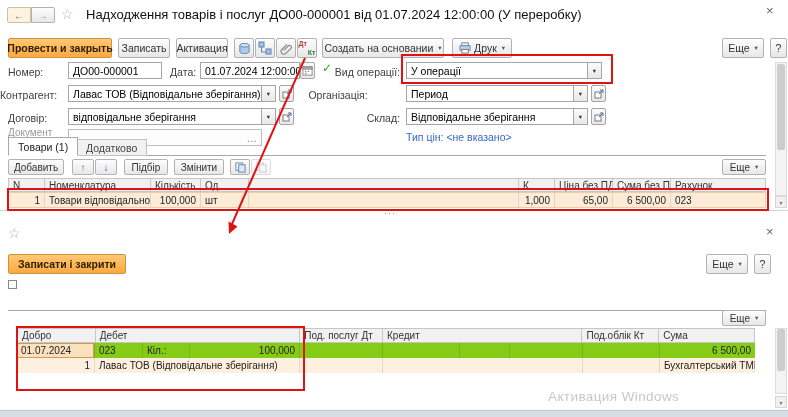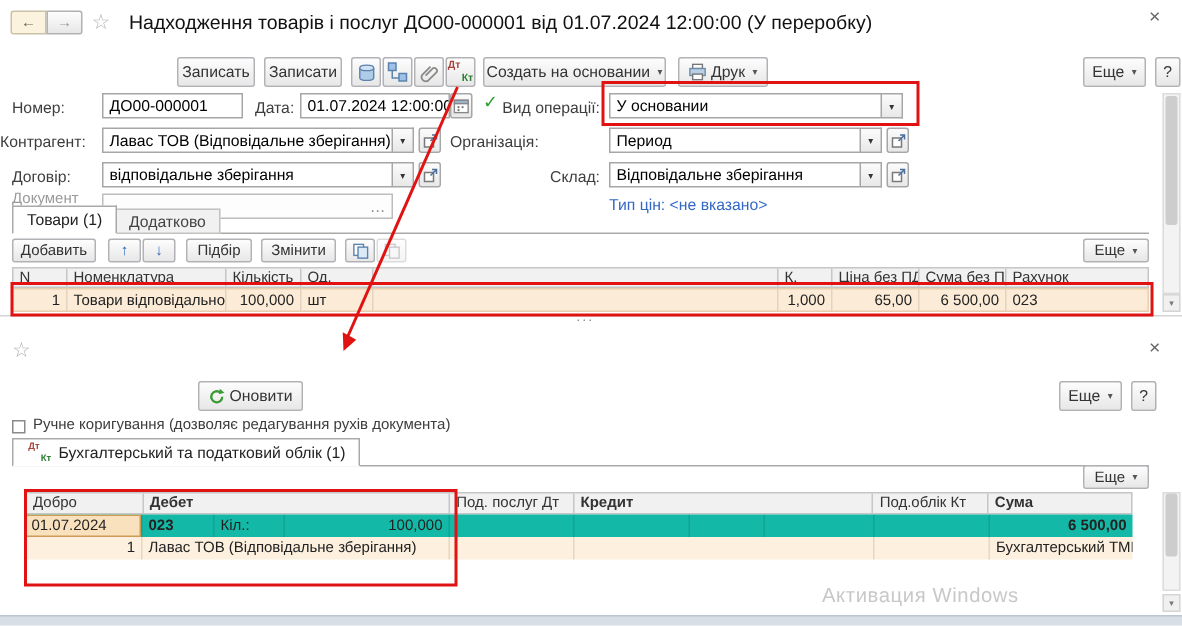--- a/index.html
+++ b/index.html
@@ -25,21 +25,21 @@
   .tab{position:absolute;height:19px;box-sizing:border-box;font-size:10.5px;display:flex;align-items:center;padding:0 9px;gap:4px}
   .tab.active{background:#fff;border:1px solid #a9a9a9;border-bottom:1px solid #fff;z-index:2}
   .tab.inactive{background:#f1f1f1;border:1px solid #c2c2c2;color:#444}
   .hline{position:absolute;height:1px;background:#c9c9c9}
   .hrow{position:absolute;display:flex;background:#f1f1f1;border:1px solid #c6c6c6;box-sizing:border-box}
   .hrow .cell{color:#333;border-right:1px solid #c6c6c6}
   .trow{position:absolute;display:flex;box-sizing:border-box;background:#fcecd7}
   .cell{box-sizing:border-box;font-size:10px;display:flex;align-items:center;padding:0 4px;
         white-space:nowrap;overflow:hidden;border-right:1px solid rgba(0,0,0,0.10);height:100%}
   .num{justify-content:flex-end}
-  .bold{font-weight:bold}
+  .bold{font-weight:normal}
   .title{position:absolute;font-size:13px;color:#111;white-space:nowrap}
   .star{position:absolute;font-size:14px;color:#b3b3b3}
   .close{position:absolute;font-size:13px;color:#666;cursor:default}
   .link{position:absolute;font-size:10.5px;color:#3368c4;white-space:nowrap}
   .dtkt{position:relative;width:17px;height:14px;font-weight:bold}
   .dtkt .dt{position:absolute;left:0;top:-1px;font-size:7px;color:#a8433c}
   .dtkt .kt{position:absolute;right:0;bottom:-1px;font-size:7px;color:#2e7d32}
   .sb-track{position:absolute;width:12px;background:#f3f3f3;border:1px solid #dcdcdc;box-sizing:border-box}
   .sb-thumb{position:absolute;width:8px;background:#cdcdcd;border-radius:2px}
   .sb-arrow{position:absolute;width:12px;height:12px;background:#f0f0f0;border:1px solid #d5d5d5;box-sizing:border-box;
@@ -60,25 +60,28 @@
     <div class="btn small" style="left:7px;top:7px;width:24px;background:#fbf3de;border-color:#c9c2a8;border-radius:2px 0 0 2px">
       <span style="color:#6b6350">←</span>
     </div>
     <div class="btn small" style="left:31px;top:7px;width:24px;border-radius:0 2px 2px 0">
       <span style="color:#9a9a9a">→</span>
     </div>
     <div class="star" style="left:61px;top:6px">☆</div>
     <div class="title" style="left:86px;top:7px">Надходження товарів і послуг ДО00-000001 від 01.07.2024 12:00:00 (У переробку)</div>
     <div class="close" style="left:766px;top:3px">×</div>
 
+    <div class="btn primary" style="left:8px;top:38px;width:104px">
+      <span>Провести и закрыть</span>
+    </div>
     <div class="btn" style="left:118px;top:38px;width:52px">
       <span>Записать</span>
     </div>
     <div class="btn" style="left:176px;top:38px;width:52px">
-      <span>Записати</span>
+      <span>Активация</span>
     </div>
 
     <div class="btn iconbtn" style="left:234px;top:38px">
       <svg width="13" height="13" viewBox="0 0 14 14">
         <path d="M2 3.5v7c0 1.1 2.2 2 5 2s5-.9 5-2v-7" fill="#aecbe8" stroke="#5b82ad"></path>
         <ellipse cx="7" cy="3.5" rx="5" ry="2" fill="#cfe1f3" stroke="#5b82ad"></ellipse>
       </svg>
     </div>
     <div class="btn iconbtn" style="left:255px;top:38px">
       <svg width="14" height="14" viewBox="0 0 14 14">
@@ -131,37 +134,37 @@
         <circle cx="4" cy="7" r="0.8" fill="#777"></circle>
           <circle cx="7" cy="7" r="0.8" fill="#777"></circle>
           <circle cx="4" cy="9.2" r="0.8" fill="#777"></circle>
       </svg>
     </div>
     <div class="abs" style="left:322px;top:61px;width:16px;height:16px;color:#2e9e2e;font-weight:bold;font-size:12px">
       <span>✓</span>
     </div>
 
     <div class="lbl" style="left:300px;top:66px;width:100px;text-align:right">Вид операції:</div>
-    <div class="field" style="left:406px;top:62px;width:182px">У основании</div>
+    <div class="field" style="left:406px;top:62px;width:182px">У операції</div>
     <div class="dd" style="left:588px;top:62px">
       <span>▾</span>
     </div>
 
     <div class="lbl" style="left:0;top:89px">Контрагент:</div>
     <div class="field" style="left:68px;top:85px;width:194px">Лавас ТОВ (Відповідальне зберігання)</div>
     <div class="dd" style="left:262px;top:85px">
         <span>▾</span>
       </div>
     <div class="openbtn" style="left:279px;top:85px">
       <svg width="10" height="10" viewBox="0 0 10 10">
         <rect x="1" y="3" width="6" height="6" fill="#fff" stroke="#7a7a7a"></rect>
         <path d="M5 5l4-4M6 1h3v3" stroke="#4a6f9e" fill="none"></path>
       </svg>
     </div>
-    <div class="lbl" style="left:300px;top:89px;width:100px;text-align:left">Організація:</div>
+    <div class="lbl" style="left:288px;top:89px;width:100px;text-align:center">Організація:</div>
     <div class="field" style="left:406px;top:85px;width:168px">Период</div>
     <div class="dd" style="left:574px;top:85px">
         <span>▾</span>
       </div>
     <div class="openbtn" style="left:591px;top:85px">
       <svg width="10" height="10" viewBox="0 0 10 10">
         <rect x="1" y="3" width="6" height="6" fill="#fff" stroke="#7a7a7a"></rect>
         <path d="M5 5l4-4M6 1h3v3" stroke="#4a6f9e" fill="none"></path>
       </svg>
     </div>
@@ -267,62 +270,50 @@
     <div class="hline" style="left:0;top:210px;width:788px;background:#d4d4d4"></div>
   </div>
 
   <div class="dots" style="left:384px;top:208px">···</div>
 
   <div class="abs" style="left:0;top:218px;width:788px;height:192px;background:#fff">
 
     <div class="star" style="left:8px;top:7px">☆</div>
     <div class="close" style="left:766px;top:6px">×</div>
 
-    <div class="btn" style="left:132px;top:36px;width:70px">
-      <svg width="11" height="11" viewBox="0 0 12 12">
-        <path d="M10 6a4 4 0 1 1-1.4-3" fill="none" stroke="#3a9b35" stroke-width="1.7"></path>
-        <polygon points="8.2,0.2 11.6,3 7.6,4.2" fill="#3a9b35"></polygon>
-      </svg>
-      <span>Оновити</span>
+    <div class="btn primary" style="left:8px;top:36px;width:118px">
+      <span>Записати і закрити</span>
     </div>
     <div class="btn" style="left:706px;top:36px;width:42px">
       <span>Еще</span>
       <span class="caret">▾</span>
     </div>
     <div class="btn" style="left:754px;top:36px;width:17px">
       <span>?</span>
     </div>
 
     <div class="checkbox" style="left:8px;top:62px"></div>
-    <div class="lbl" style="left:22px;top:60px;font-size:10px;color:#3c3c3c">Ручне коригування (дозволяє редагування рухів документа)</div>
 
     <div class="hline" style="left:8px;top:92px;width:758px;background:#a9a9a9"></div>
-    <div class="tab active" style="left:8px;top:74px">
-      <span class="dtkt" style="transform:scale(.9)">
-        <span class="dt">Дт</span>
-        <span class="kt">Кт</span>
-      </span>
-      <span>Бухгалтерський та податковий облік (1)</span>
-    </div>
 
     <div class="btn small" style="left:722px;top:92px;width:44px">
       <span>Еще</span>
       <span class="caret">▾</span>
     </div>
 
     <div class="hrow" style="left:17px;top:110px;width:738px;height:15px">
       <div class="cell" style="width:78px">Добро</div>
       <div class="cell bold" style="width:205px">Дебет</div>
       <div class="cell" style="width:83px">Под. послуг Дт</div>
       <div class="cell bold" style="width:200px">Кредит</div>
       <div class="cell" style="width:77px">Под.облік Кт</div>
       <div class="cell bold" style="width:95px;border-right:none">Сума</div>
     </div>
 
-    <div class="trow" style="left:17px;top:125px;width:738px;height:15px;background:#14b8a6">
+    <div class="trow" style="left:17px;top:125px;width:738px;height:15px;background:#84cc16">
       <div class="cell" style="width:78px;padding:0;border-right:1px solid rgba(0,0,0,0.10)">
         <div style="width:100%;height:100%;box-sizing:border-box;background:#fae1bd;border:1px solid #cf9a55;display:flex;align-items:center;padding:0 3px">01.07.2024</div>
       </div>
       <div class="cell bold" style="width:48px">023</div>
       <div class="cell" style="width:47px">Кіл.:</div>
       <div class="cell num" style="width:110px">100,000</div>
       <div class="cell" style="width:83px"></div>
       <div class="cell" style="width:77px"></div>
       <div class="cell" style="width:50px"></div>
       <div class="cell" style="width:73px"></div>

